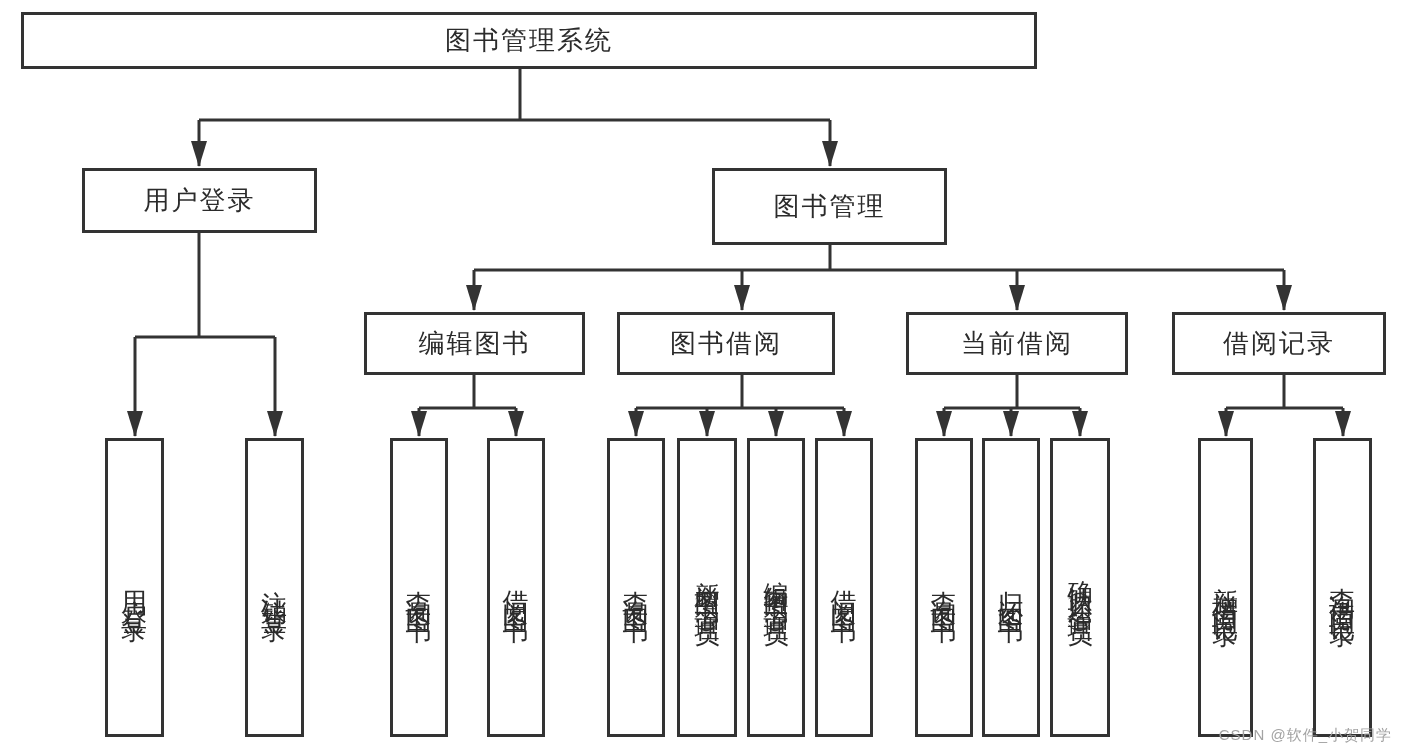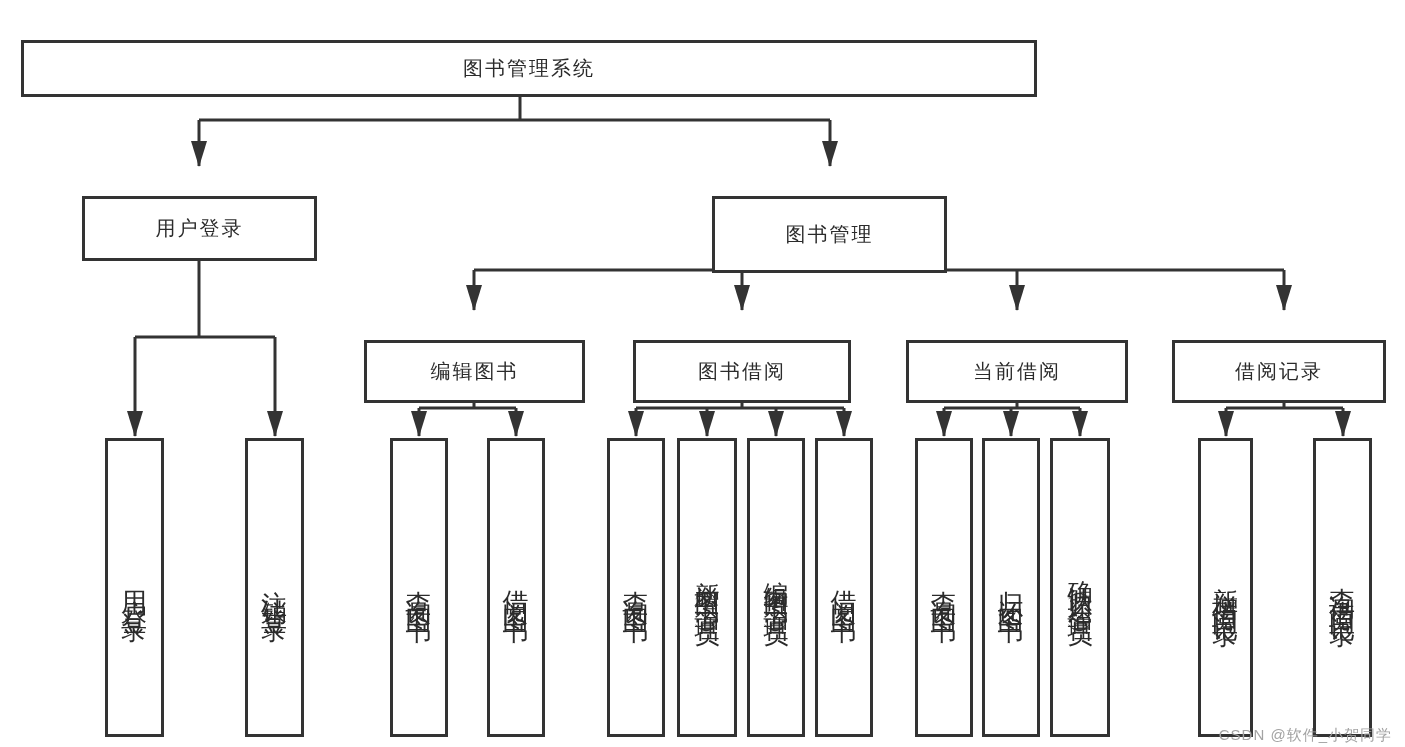--- a/index.html
+++ b/index.html
@@ -15,36 +15,36 @@
     position:absolute;
     box-sizing:border-box;
     border:3px solid #333333;
     background:#ffffff;
     color:#2b2b2b;
     display:flex;
     align-items:center;
     justify-content:center;
     z-index:1;
   }
-  .h-label{font-size:20px;letter-spacing:2px;white-space:nowrap;margin-top:28px;}
+  .h-label{font-size:26px;letter-spacing:2px;white-space:nowrap;}
   .v-label{
     writing-mode:vertical-rl;
     text-orientation:mixed;
     white-space:nowrap;
     line-height:1;
   }
   .v4{font-size:26px;letter-spacing:9px;}
   .v6{font-size:26px;letter-spacing:7px;}
   .v9{font-size:25px;letter-spacing:6px;}
   
   .n-root{left:21px;top:12px;width:1016px;height:57px;}
   .n-userlogin{left:82px;top:168px;width:235px;height:65px;}
   .n-bookmgmt{left:712px;top:168px;width:235px;height:77px;}
   .n-recommend{left:364px;top:312px;width:221px;height:63px;}
-  .n-borrowing{left:633px;top:312px;width:218px;height:63px;}
+  .n-borrowing{left:617px;top:312px;width:218px;height:63px;}
   .n-current{left:906px;top:312px;width:222px;height:63px;}
   .n-records{left:1172px;top:312px;width:214px;height:63px;}
   .leaf{top:438px;height:299px;}
   .l-1{left:105px;width:59px;}
   .l-2{left:245px;width:59px;}
   .l-3{left:390px;width:58px;}
   .l-4{left:487px;width:58px;}
   .l-5{left:607px;width:58px;}
   .l-6{left:677px;width:60px;}
   .l-7{left:747px;width:58px;}

